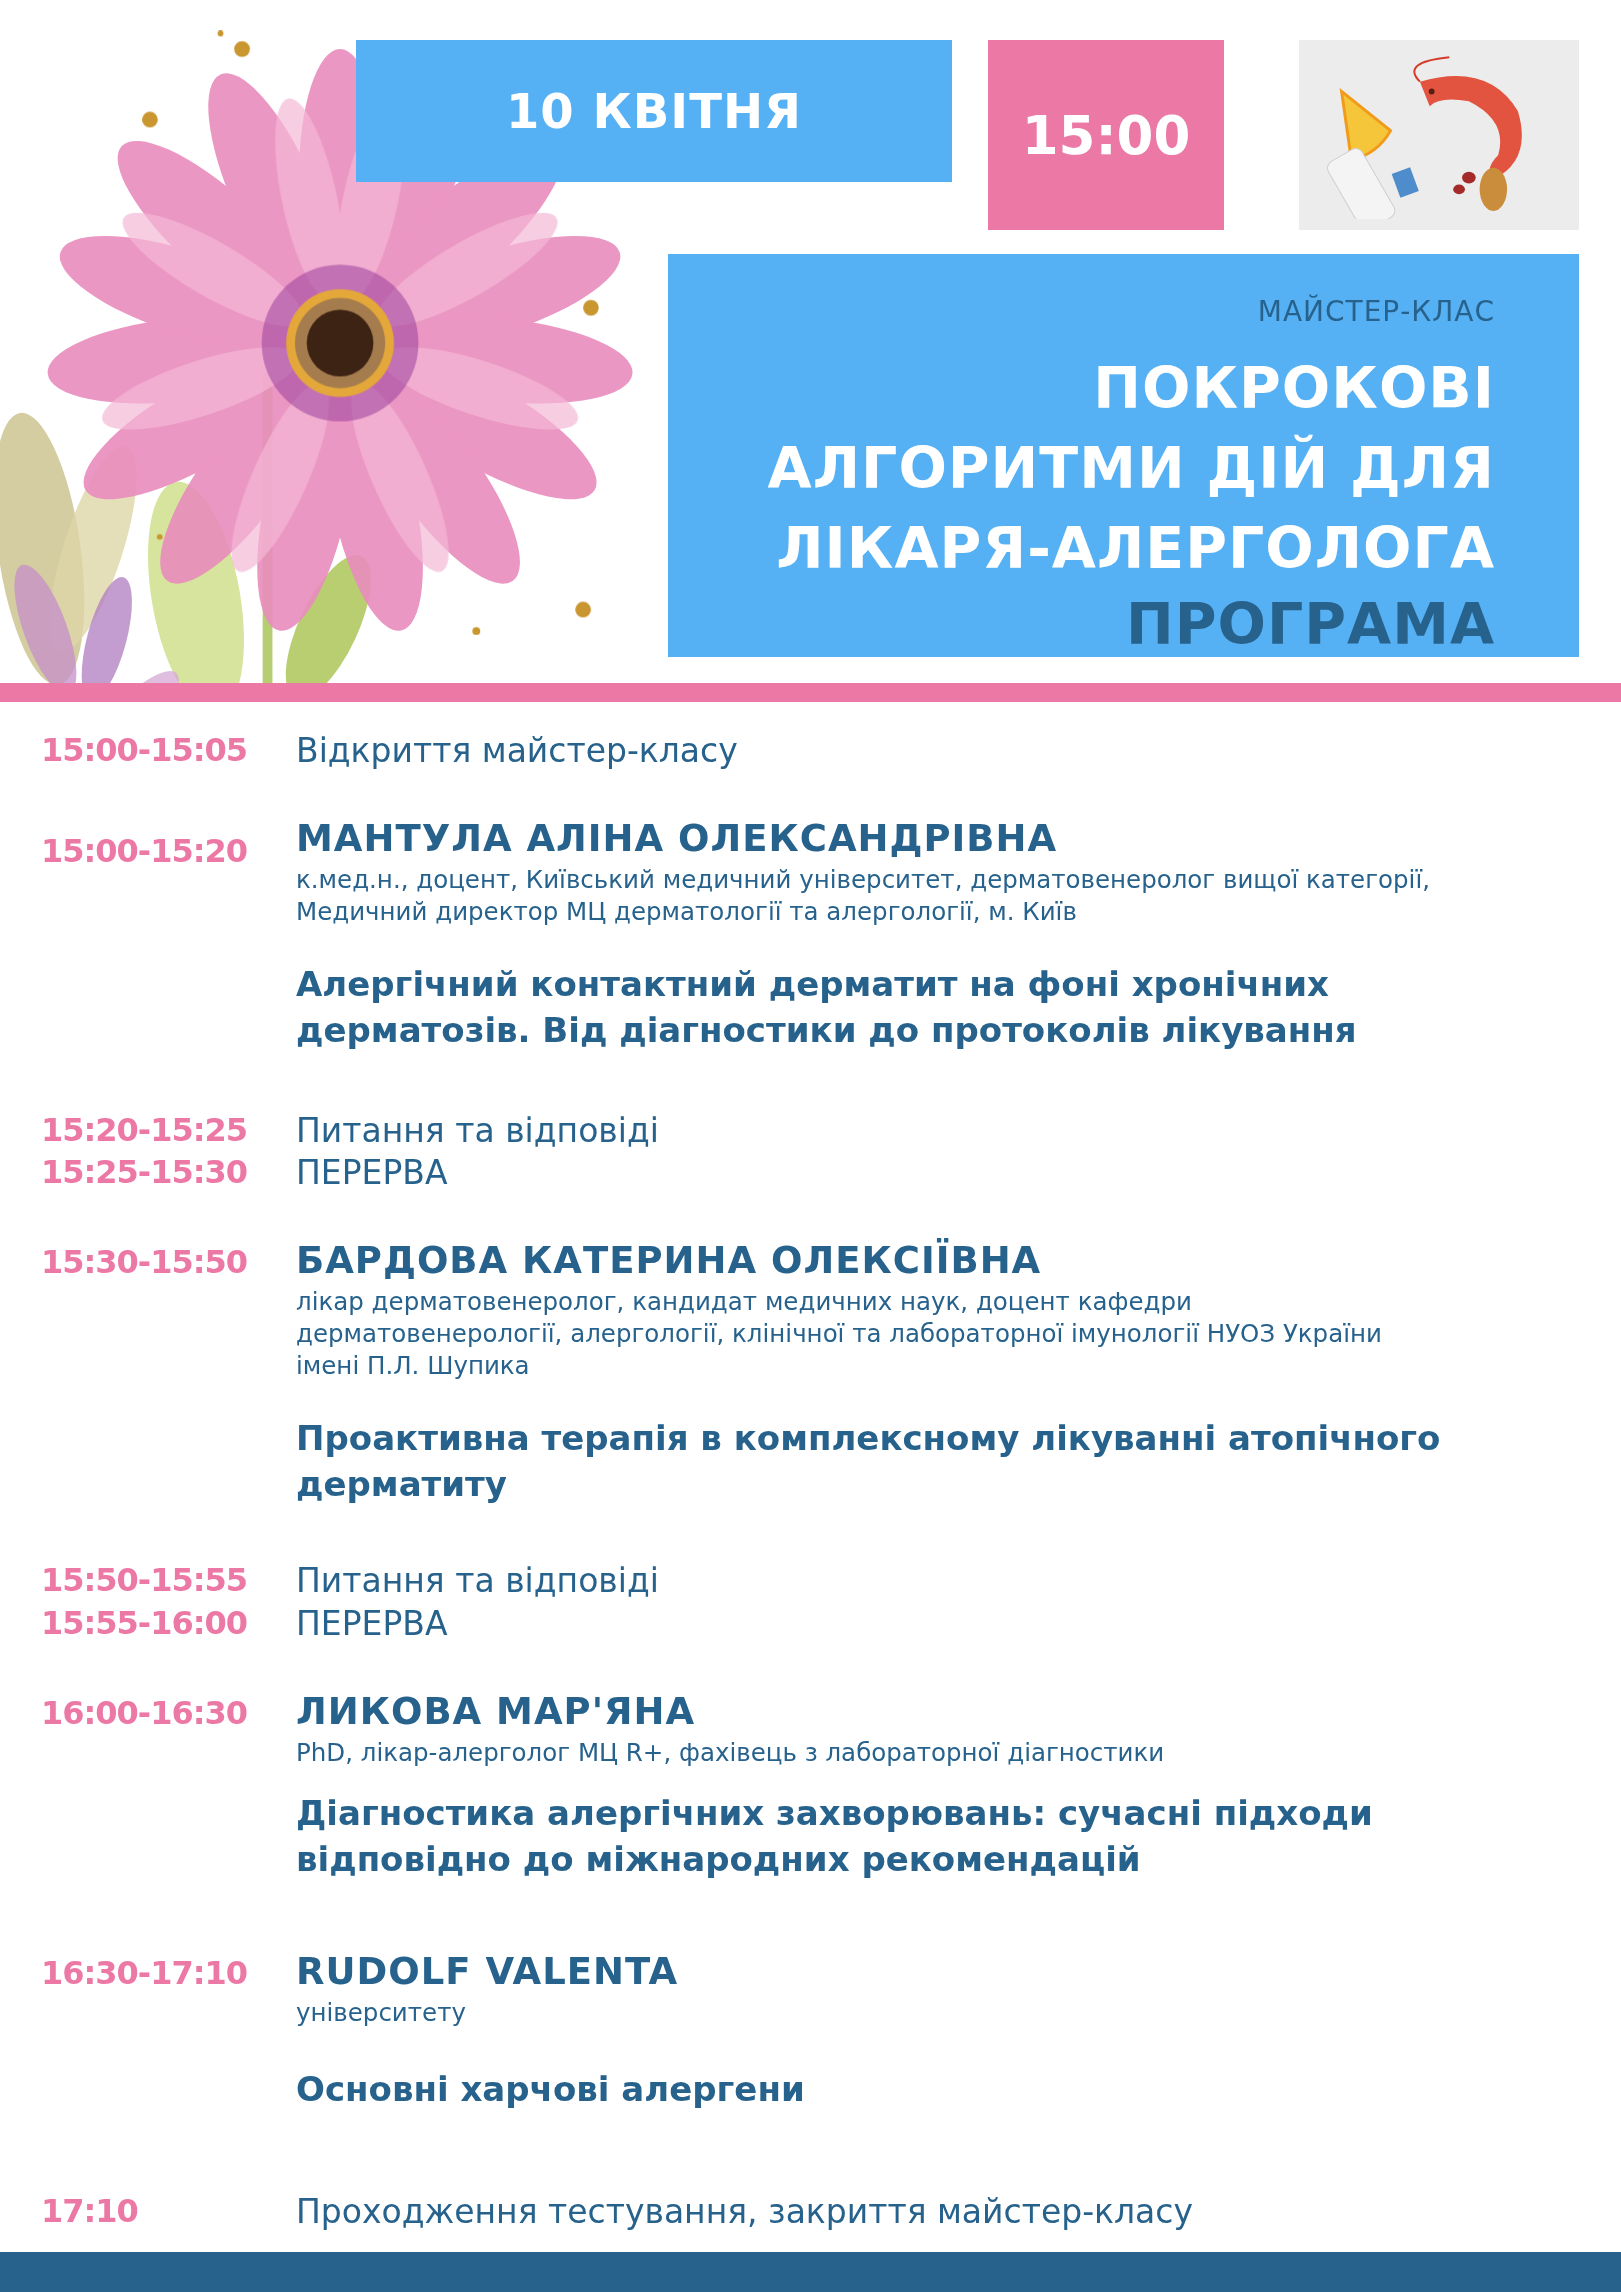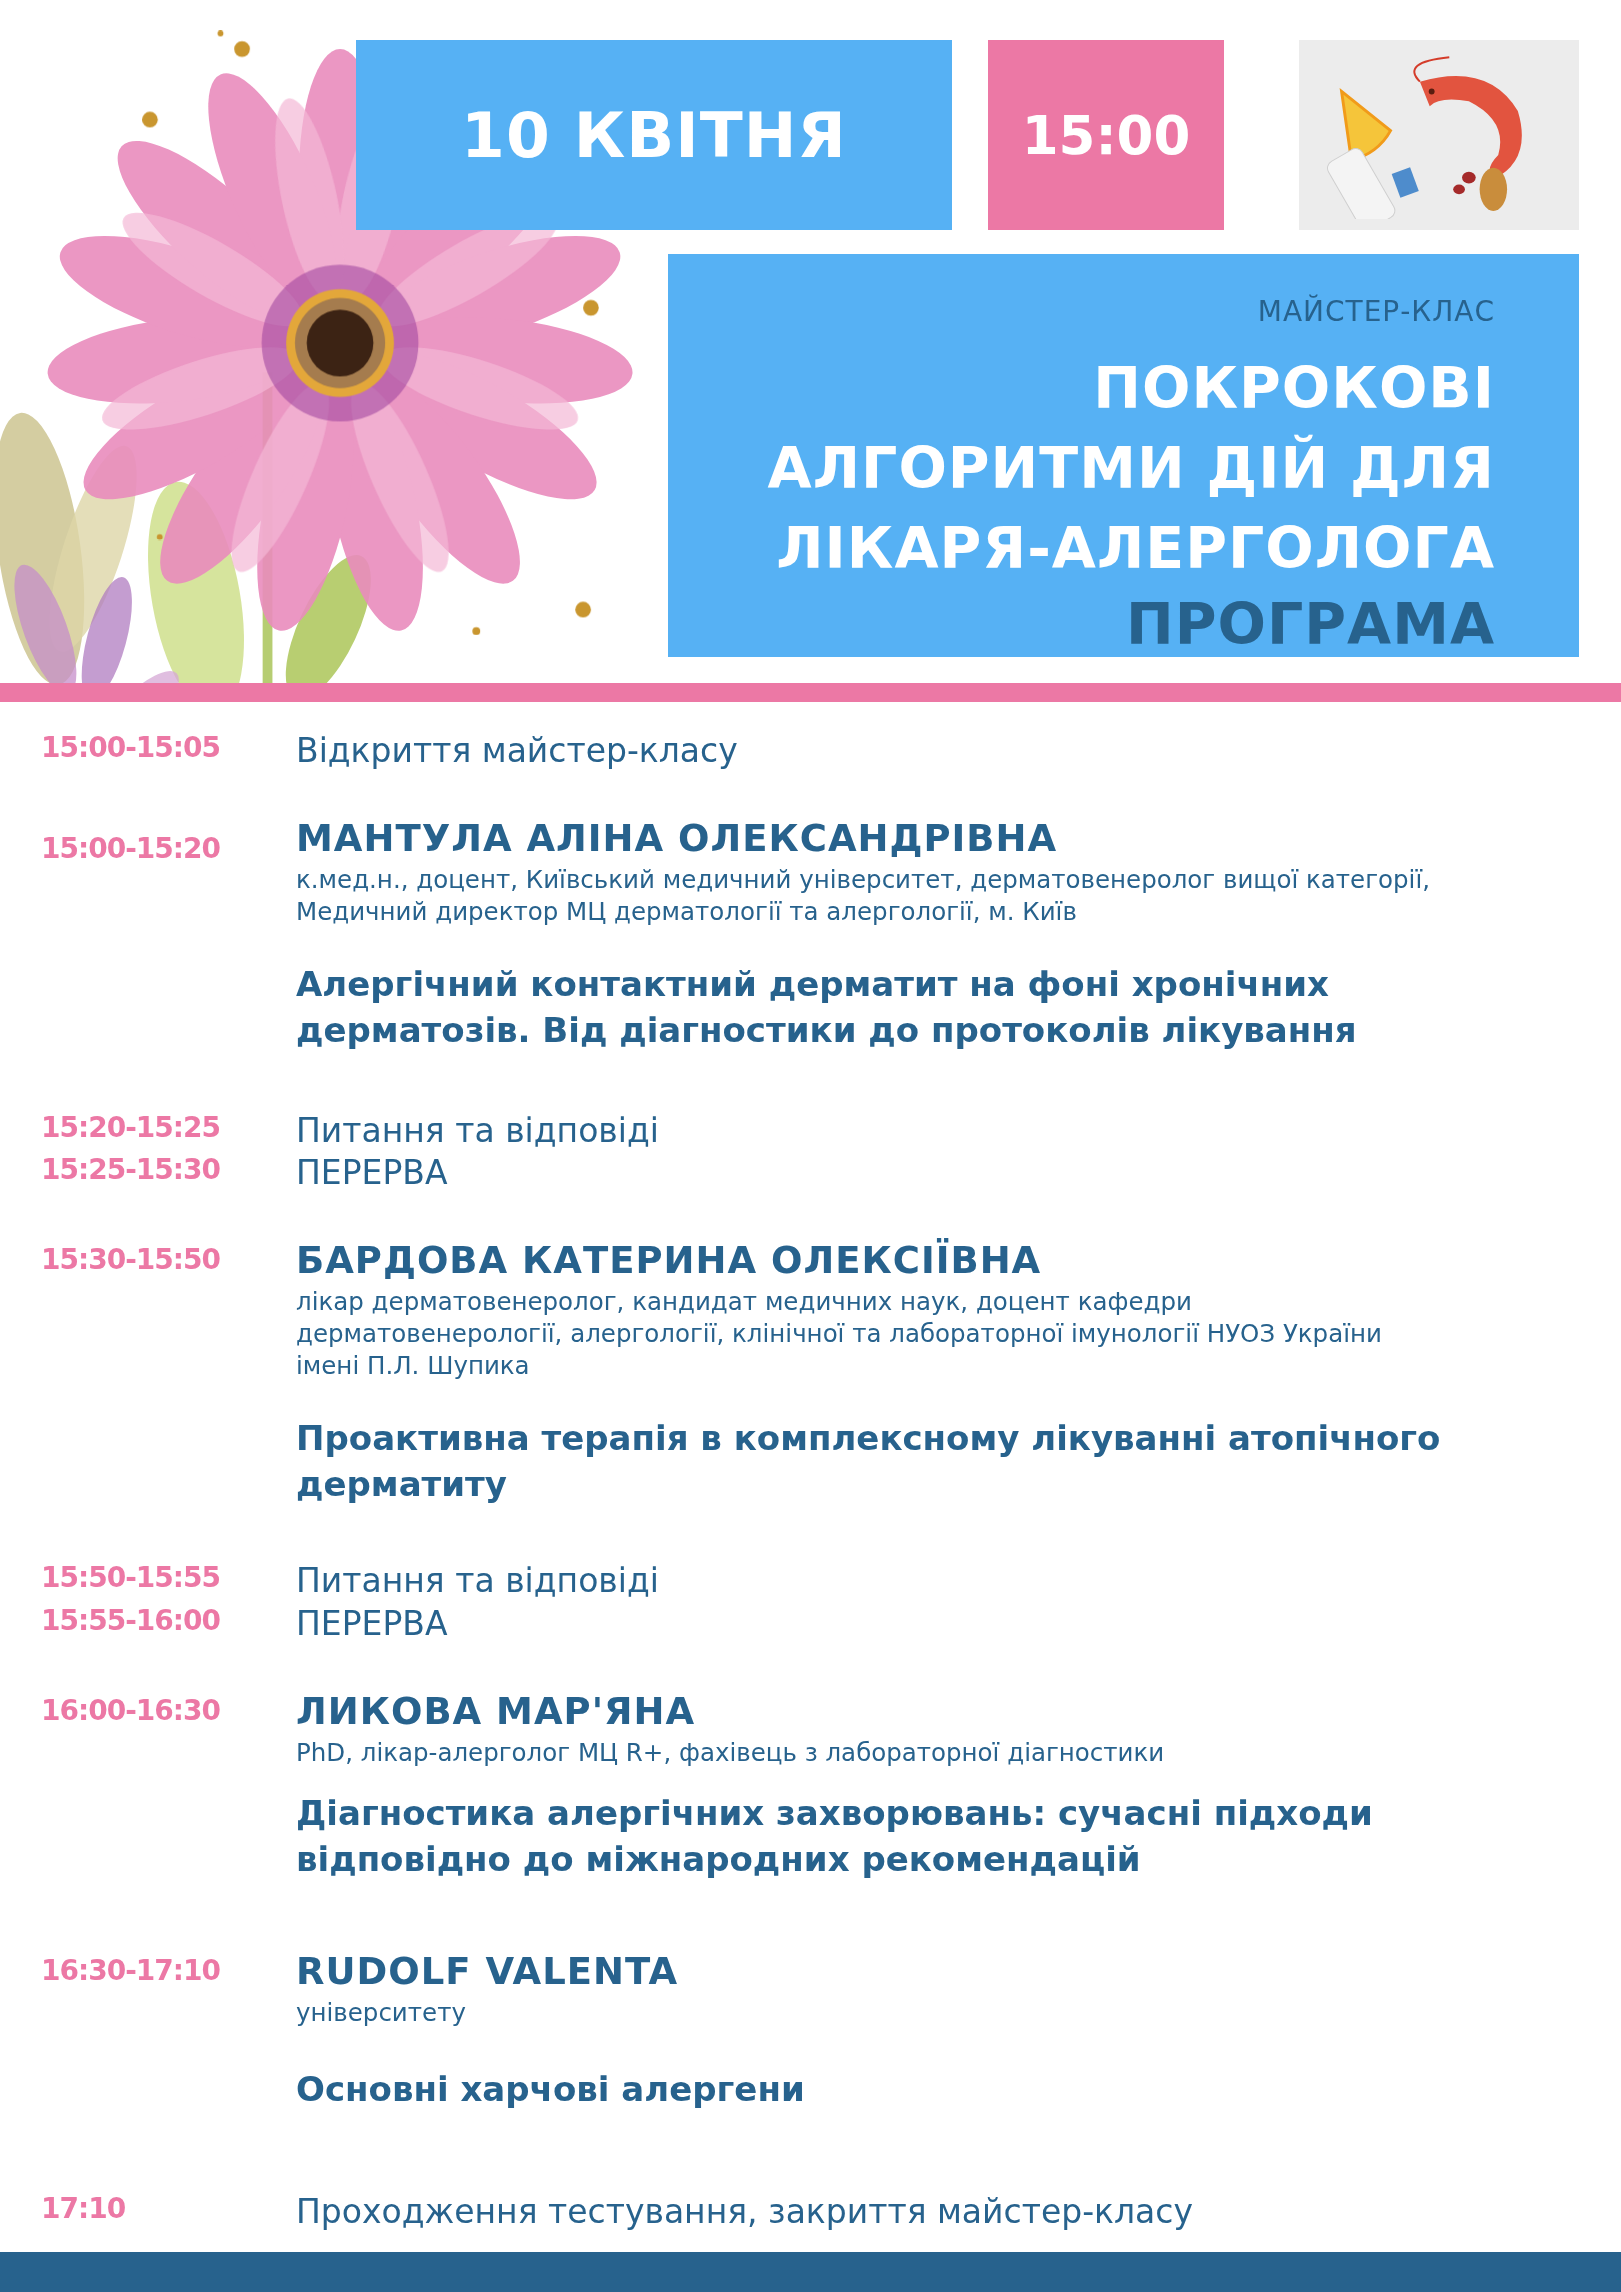--- a/index.html
+++ b/index.html
@@ -2,34 +2,34 @@
 <html><head>
 <meta charset="utf-8">
 <style>
   * { margin: 0; padding: 0; box-sizing: border-box; }
   html, body { width: 1621px; height: 2293px; background: #ffffff; overflow: hidden; }
   body { position: relative; font-family: "DejaVu Sans", "Liberation Sans", sans-serif; color: #27628d; }
 
   .flower-art { position: absolute; left: 0; top: 0; width: 686px; height: 686px; overflow: hidden; }
 
   .box { position: absolute; display: flex; align-items: center; justify-content: center; color: #fff; font-weight: bold; }
-  .date-box { left: 356px; top: 40px; width: 596px; height: 190px; background: #56b1f4; font-size: 63px; letter-spacing: 1px; }
+  .date-box { left: 356px; top: 40px; width: 596px; height: 142px; background: #56b1f4; font-size: 48px; letter-spacing: 1px; }
   .time-box { left: 988px; top: 40px; width: 236px; height: 190px; background: #ec78a5; font-size: 53px; justify-content: center; }
   .allergen-box { left: 1299px; top: 40px; width: 280px; height: 190px; background: #ececec; }
 
   .title-box { position: absolute; left: 668px; top: 254px; width: 911px; height: 403px; background: #56b1f4; text-align: right; padding: 25.5px 84px 0 39px; }
   .title-kicker { font-size: 28px; color: #27628d; font-weight: normal; letter-spacing: 1px; margin-top: 15.7px; text-align: right; }
   .title-main { font-size: 57px; color: #ffffff; font-weight: bold; line-height: 80px; margin-top: 19.6px; letter-spacing: 1px; }
   .title-program { font-size: 57px; color: #27628d; font-weight: bold; margin-top: 3px; letter-spacing: 1px; }
 
   .pink-stripe { position: absolute; left: 0; top: 683px; width: 1621px; height: 18.6px; background: #ec78a5; }
   .footer-bar { position: absolute; left: 0; top: 2252px; width: 1621px; height: 40px; background: #27628d; }
 
   .row { position: absolute; left: 0; width: 1621px; }
-  .time { position: absolute; left: 41px; color: #ec78a5; font-weight: bold; font-size: 28px; letter-spacing: -1px; }
+  .time { position: absolute; left: 41px; color: #ec78a5; font-weight: bold; font-size: 32px; letter-spacing: -1px; }
   .content { position: absolute; left: 296px; width: 1304px; }
   .plain { font-size: 33px; color: #27628d; }
   .speaker { font-size: 37px; font-weight: bold; color: #27628d; letter-spacing: 1px; }
   .affil { font-size: 24.5px; color: #27628d; line-height: 32px; margin-top: 3.9px; }
   .topic { font-size: 34px; font-weight: bold; color: #27628d; line-height: 46px; }
 </style>
 </head>
 <body>
 
 <div class="flower-art">

